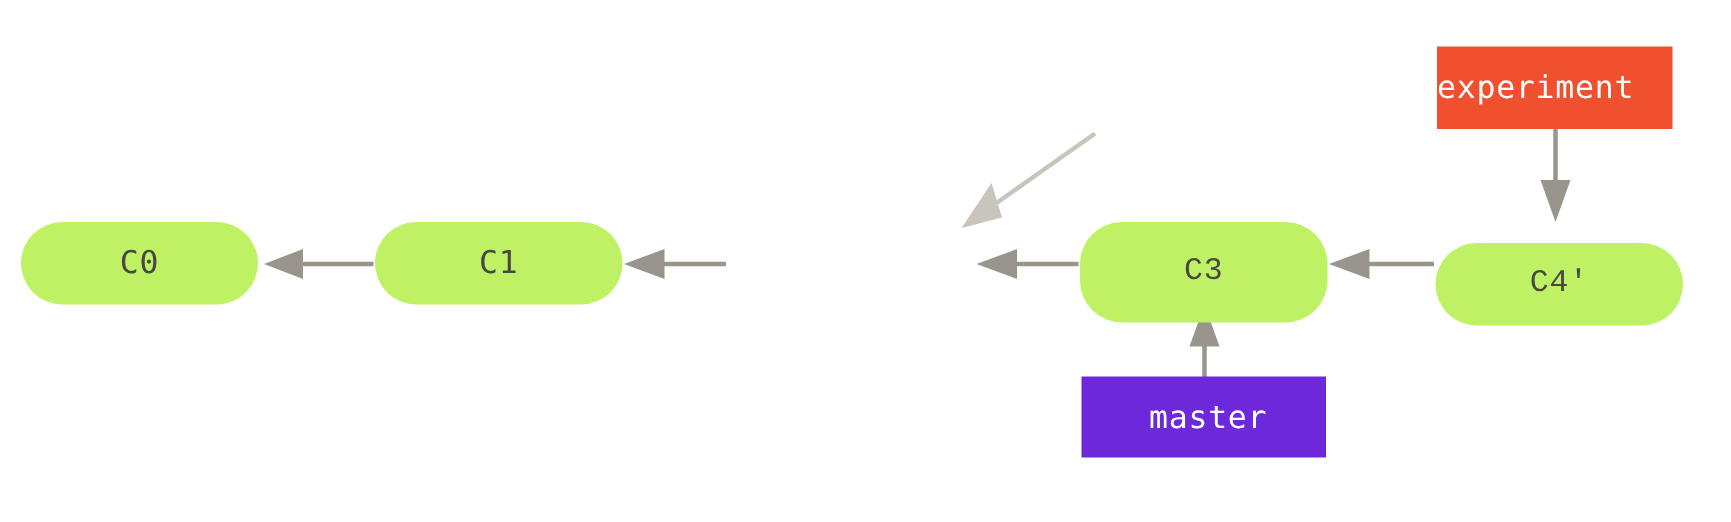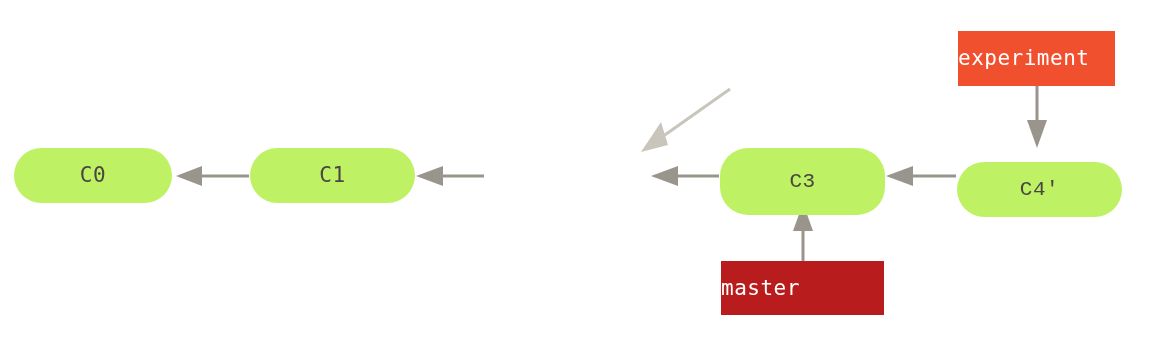--- a/index.html
+++ b/index.html
@@ -123,17 +123,17 @@
 
   <div class="node solid" style="left:957px; top:162px; width:165px; height:55px;font-family:Liberation Mono, monospace;">
     <span class="node-label">C4'</span>
   </div>
 
 
   <div class="ref" style="left:958px; top:31px; width:157px; height:55px; background:#f1502f;">
     <span class="ref-label">experiment</span>
   </div>
 
-  <div class="ref" style="left:721px; top:261px; width:163px; height:54px; background:#b91c1c;">
+  <div class="ref" style="left:721px; top:251px; width:163px; height:54px; background:#6d28d9;padding-left:45px;">
     <span class="ref-label">master</span>
   </div>
 
 </div>
 
 </body></html>

